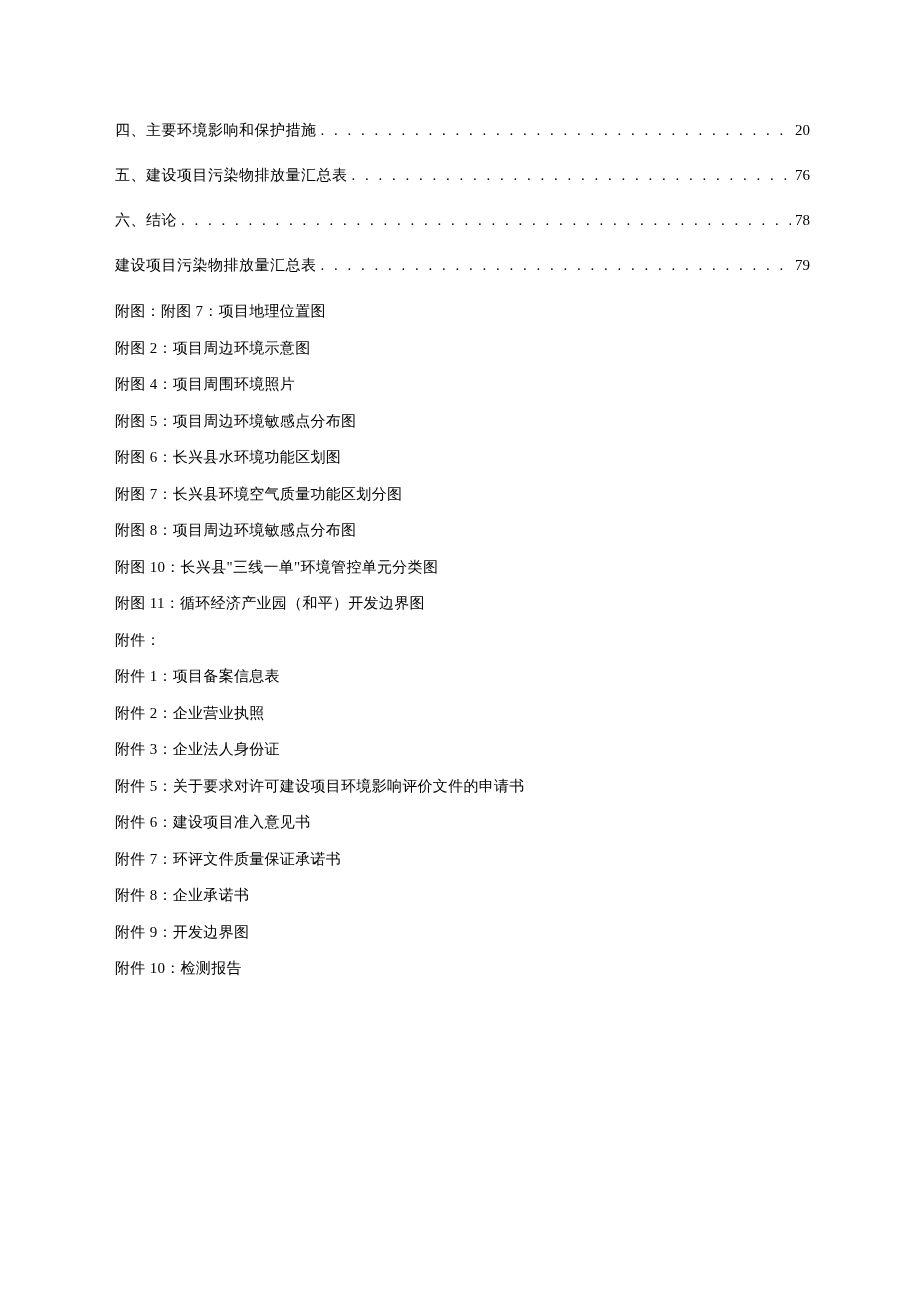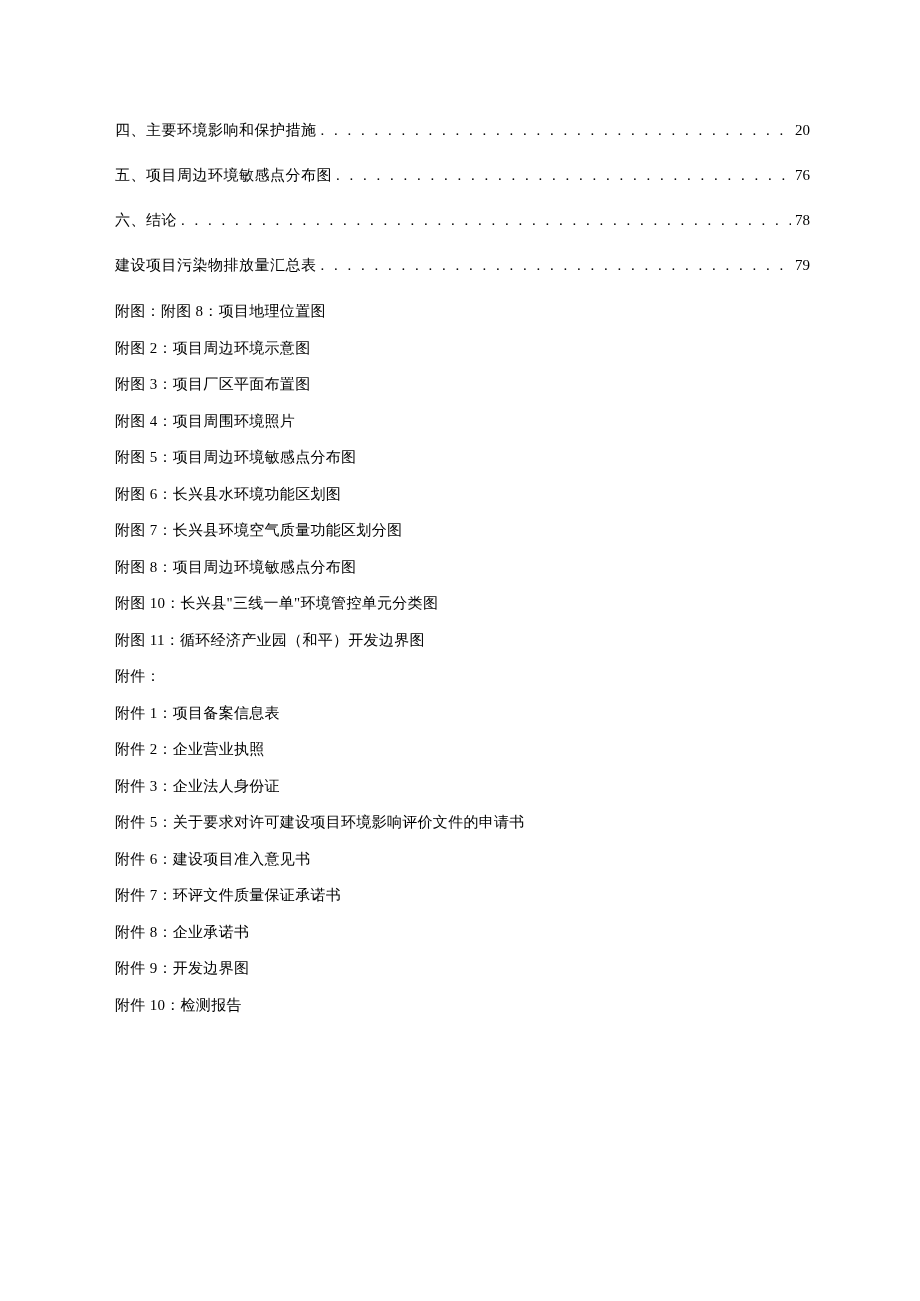--- a/index.html
+++ b/index.html
@@ -49,40 +49,39 @@
 </head>
 <body>
 
 <div>
   <div class="toc-entry">
     <span class="toc-title">四、主要环境影响和保护措施</span>
     <span class="toc-dots">. . . . . . . . . . . . . . . . . . . . . . . . . . . . . . . . . . . . . . . . . . . . . . . . . . . . . . . . . . . . . . . . . . . . . . . . . . . . . . . . . . . . . . . . . . . . . . . . . . . .</span>
     <span class="toc-page">20</span>
   </div>
   <div class="toc-entry">
-    <span class="toc-title">五、项目周边环境敏感点分布图</span>
+    <span class="toc-title">五、建设项目污染物排放量汇总表</span>
     <span class="toc-dots">. . . . . . . . . . . . . . . . . . . . . . . . . . . . . . . . . . . . . . . . . . . . . . . . . . . . . . . . . . . . . . . . . . . . . . . . . . . . . . . . . . . . . . . . . . . . . . . . . . . .</span>
     <span class="toc-page">76</span>
   </div>
   <div class="toc-entry">
     <span class="toc-title">六、结论</span>
     <span class="toc-dots">. . . . . . . . . . . . . . . . . . . . . . . . . . . . . . . . . . . . . . . . . . . . . . . . . . . . . . . . . . . . . . . . . . . . . . . . . . . . . . . . . . . . . . . . . . . . . . . . . . . .</span>
     <span class="toc-page">78</span>
   </div>
   <div class="toc-entry">
     <span class="toc-title">建设项目污染物排放量汇总表</span>
     <span class="toc-dots">. . . . . . . . . . . . . . . . . . . . . . . . . . . . . . . . . . . . . . . . . . . . . . . . . . . . . . . . . . . . . . . . . . . . . . . . . . . . . . . . . . . . . . . . . . . . . . . . . . . .</span>
     <span class="toc-page">79</span>
   </div>
 </div>
 
 <div>
-  <div class="list-item">附图：附图 8：项目地理位置图</div>
+  <div class="list-item">附图：附图 7：项目地理位置图</div>
   <div class="list-item"><span>附图 </span><span class="num">2</span><span>：项目周边环境示意图</span></div>
-  <div class="list-item"><span>附图 </span><span class="num">3</span><span>：项目厂区平面布置图</span></div>
   <div class="list-item"><span>附图 </span><span class="num">4</span><span>：项目周围环境照片</span></div>
   <div class="list-item"><span>附图 </span><span class="num">5</span><span>：项目周边环境敏感点分布图</span></div>
   <div class="list-item"><span>附图 </span><span class="num">6</span><span>：长兴县水环境功能区划图</span></div>
   <div class="list-item"><span>附图 </span><span class="num">7</span><span>：长兴县环境空气质量功能区划分图</span></div>
   <div class="list-item"><span>附图 </span><span class="num">8</span><span>：项目周边环境敏感点分布图</span></div>
   <div class="list-item"><span>附图 </span><span class="num">10</span><span>：长兴县"三线一单"环境管控单元分类图</span></div>
   <div class="list-item"><span>附图 </span><span class="num">11</span><span>：循环经济产业园（和平）开发边界图</span></div>
 </div>
 
 <div>

